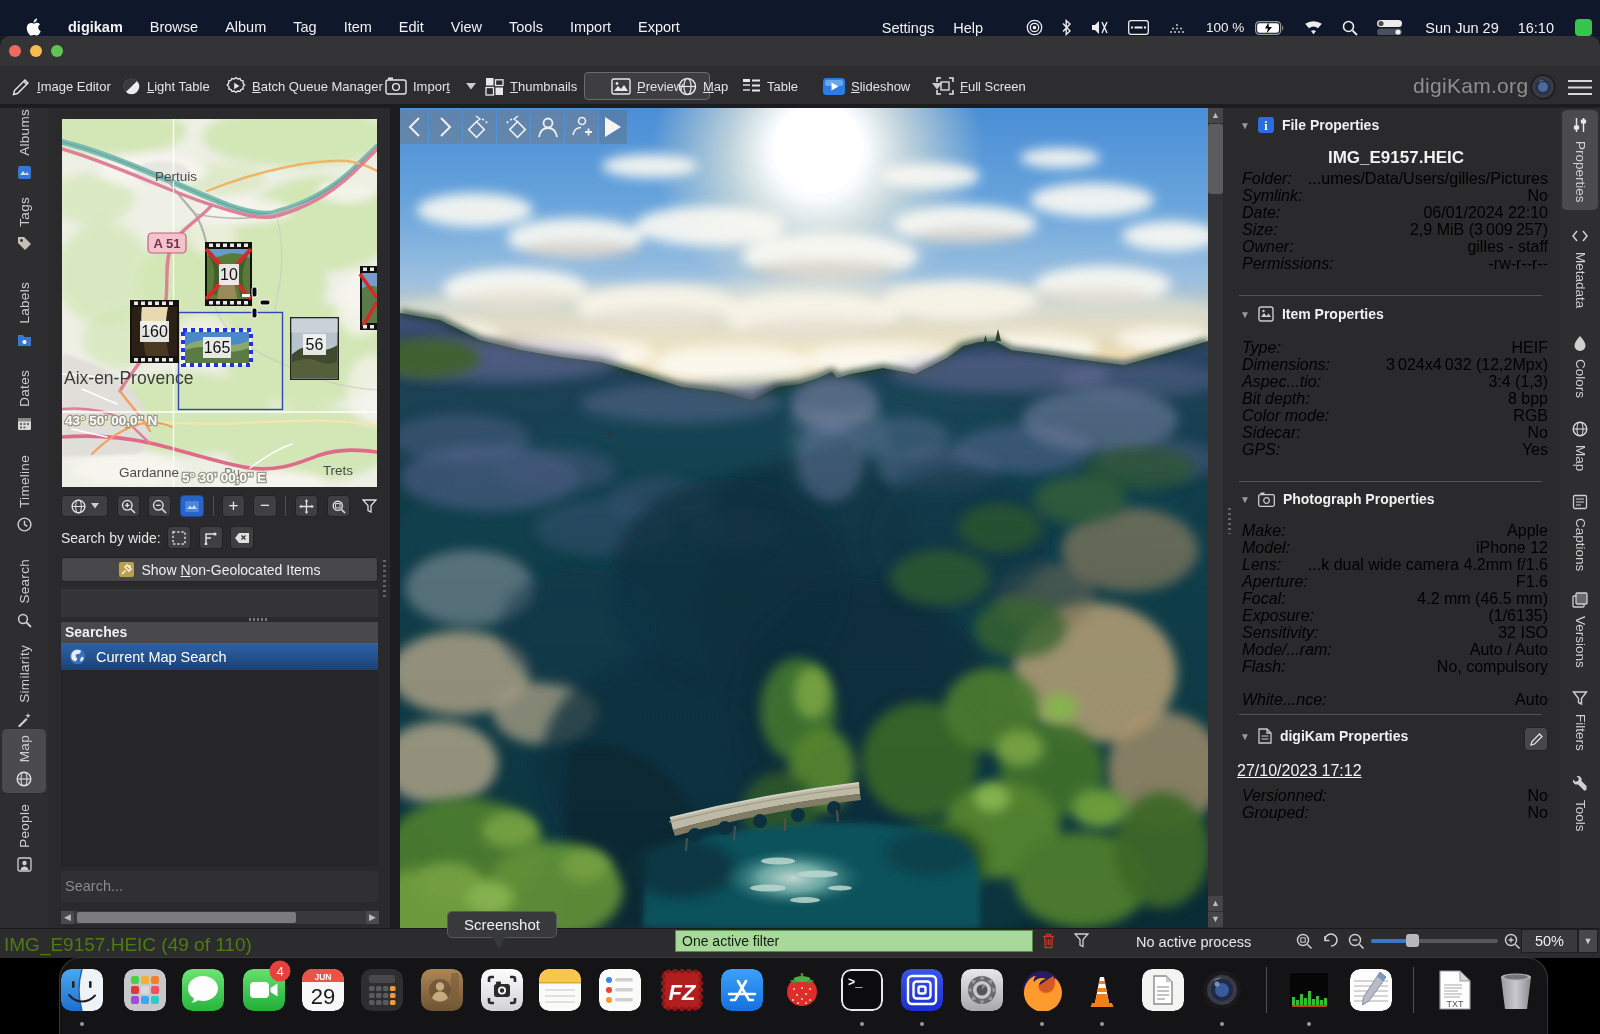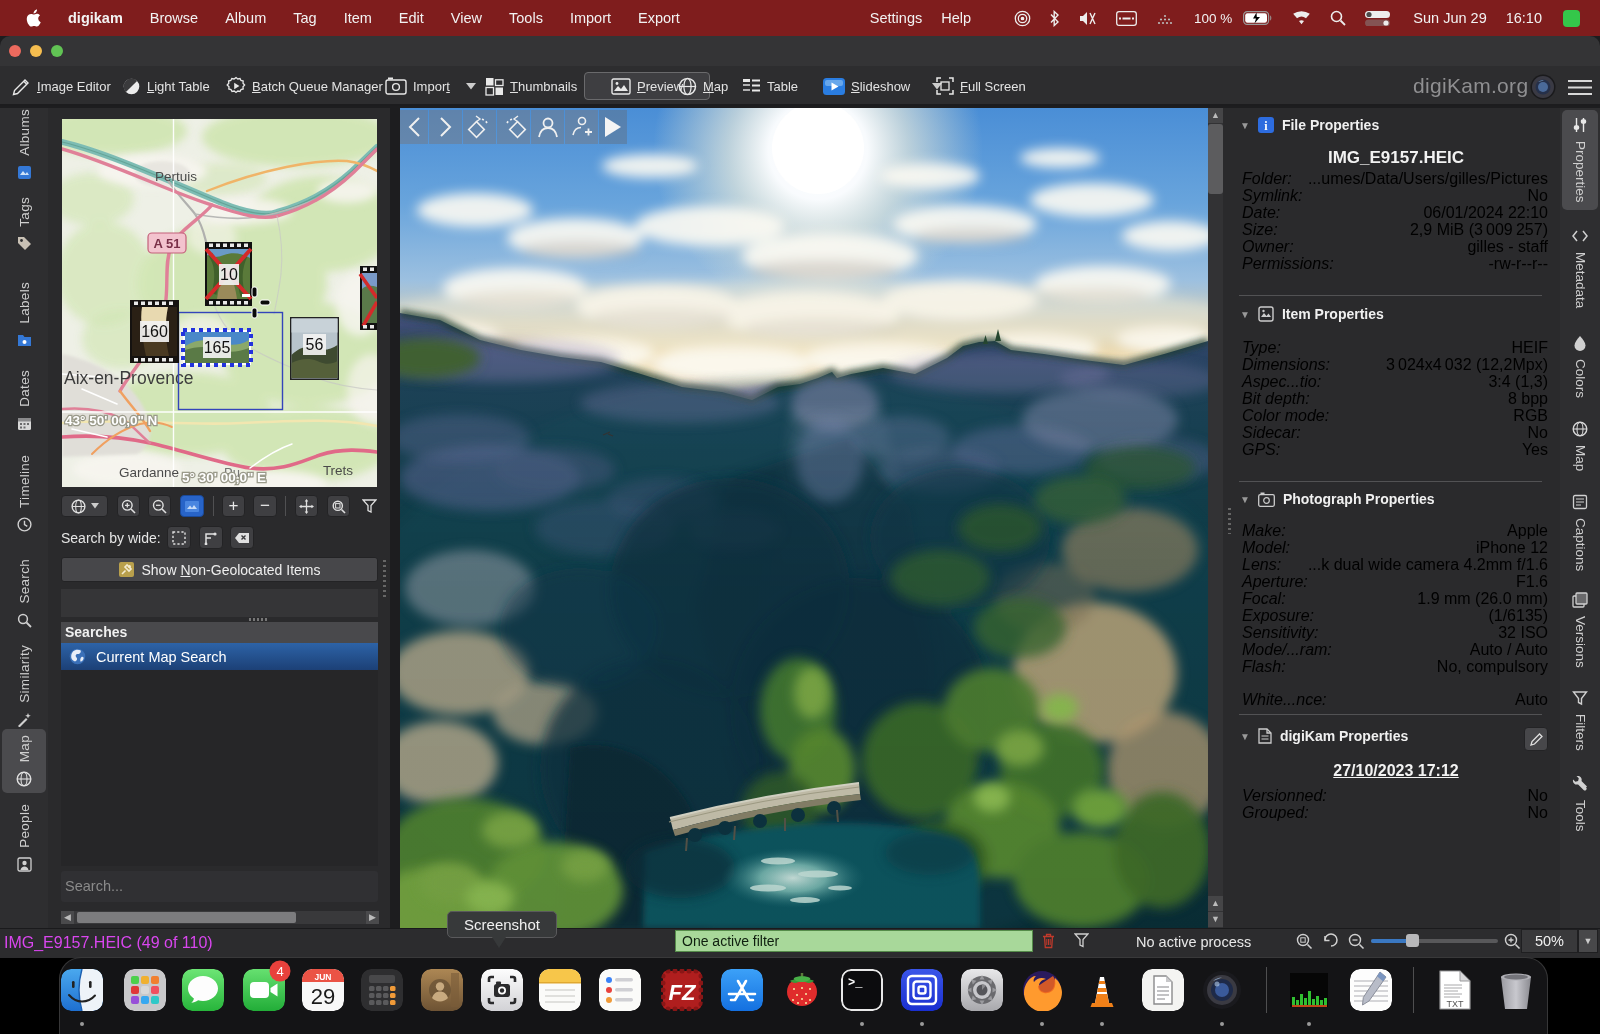--- a/index.html
+++ b/index.html
@@ -1,21 +1,21 @@
 <!DOCTYPE html>
 <html><head><meta charset="utf-8">
 <style>
 *{margin:0;padding:0;box-sizing:border-box}
 html,body{width:1600px;height:1034px;background:#000;overflow:hidden;font-family:"Liberation Sans",sans-serif;-webkit-font-smoothing:antialiased}
 .abs{position:absolute}
 #stage{position:relative;width:1600px;height:1034px;background:#000}
 
-#menubar{position:absolute;left:0;top:0;width:1600px;height:36px;background:#7f1d1d;color:#f2f2f2;font-size:14.5px;display:flex;align-items:center}
+#menubar{position:absolute;left:0;top:0;width:1600px;height:36px;background:#0f172a;color:#f2f2f2;font-size:14.5px;display:flex;align-items:flex-end}
 #menubar .l{display:flex;align-items:center;gap:27px;padding-left:26px}
-#menubar .r{margin-left:auto;display:flex;align-items:center;gap:19px;padding-right:20px}
+#menubar .r{margin-left:auto;display:flex;align-items:center;gap:19px;padding-right:8px}
 #menubar .b{font-weight:bold}
 
 #titlebar{position:absolute;left:0;top:36px;width:1600px;height:30px;background:#343436;border-radius:10px 10px 0 0}
 .tl{position:absolute;top:45px;width:12px;height:12px;border-radius:50%}
 #toolbar{position:absolute;left:0;top:66px;width:1600px;height:40px;background:#2d2d2f;border-bottom:2px solid #1c1c1e}
 .tbtn{position:absolute;top:72px;height:28px;display:flex;align-items:center;gap:6px;color:#e3e3e3;font-size:13px;white-space:nowrap}
 .tbtn svg{flex:0 0 auto}
 .tbsel{border:1px solid #6a6a6c;background:#3e3e41;border-radius:4px;padding:0 26px}
 
 #ltabs{position:absolute;left:0;top:108px;width:48px;height:820px;background:#2e2e30}
@@ -904,21 +904,21 @@
 <div class="krow" style="top:556px">
       <span class="k">Lens:</span>
       <span>...k dual wide camera 4.2mm f/1.6</span>
     </div>
 <div class="krow" style="top:573px">
       <span class="k">Aperture:</span>
       <span>F1.6</span>
     </div>
 <div class="krow" style="top:590px">
       <span class="k">Focal:</span>
-      <span>1.9 mm (26.0 mm)</span>
+      <span>4.2 mm (46.5 mm)</span>
     </div>
 <div class="krow" style="top:607px">
       <span class="k">Exposure:</span>
       <span>(1/6135)</span>
     </div>
 <div class="krow" style="top:624px">
       <span class="k">Sensitivity:</span>
       <span>32 ISO</span>
     </div>
 <div class="krow" style="top:641px">
@@ -941,32 +941,32 @@
         <path d="M9 1v4h4" fill="none" stroke="#ccc" stroke-width="1.3"></path>
         <path d="M3.5 8h7M3.5 11h7" stroke="#ccc"></path>
       </svg>
       <span>digiKam Properties</span>
     </div>
 <div class="abs" style="left:1524px;top:727px;width:24px;height:24px;background:#47474a;border:1px solid #232325;border-radius:4px;display:flex;align-items:center;justify-content:center">
       <svg width="13" height="13" viewBox="0 0 13 13">
         <path d="M1 12l1-3.5L9.5 1 12 3.5 4.5 11z" fill="none" stroke="#e0e0e0" stroke-width="1.3"></path>
       </svg>
     </div>
-<div class="abs" style="left:1237px;top:762px;width:318px;text-align:center;font-size:16px;font-weight:bold;color:#f2f2f2"><u>27/10/2023 17:12</u></div>
+<div class="abs" style="left:1237px;top:762px;width:318px;text-align:left;font-size:16px;font-weight:normal;color:#f2f2f2"><u>27/10/2023 17:12</u></div>
 <div class="krow" style="top:787px">
       <span class="k">Versionned:</span>
       <span>No</span>
     </div>
 <div class="krow" style="top:804px">
       <span class="k">Grouped:</span>
       <span>No</span>
     </div>
 
 <div id="statusbar"></div>
-<div class="abs" style="left:4px;top:934px;font-size:16px;color:#d946ef">IMG_E9157.HEIC (49 of 110)</div>
+<div class="abs" style="left:4px;top:934px;font-size:19px;color:#4d7c0f">IMG_E9157.HEIC (49 of 110)</div>
 <div class="abs" style="left:447px;top:911px;width:110px;height:27px;background:#37393a;border:1px solid #5a5a5c;border-radius:5px;color:#f0f0f0;font-size:15px;text-align:center;line-height:26px">Screenshot</div>
 <div class="abs" style="left:492px;top:937px;width:14px;height:11px;background:#37393a;clip-path:polygon(0 0,100% 0,50% 100%)"></div>
 <div class="abs" style="left:675px;top:930px;width:358px;height:22px;background:#a8d89a;border:1px solid #558c4a;color:#0f1f0f;font-size:14px;line-height:20px;padding-left:6px">One active filter</div>
 <svg class="abs" style="left:1042px;top:933px" width="13" height="16" viewBox="0 0 13 16">
       <g fill="none" stroke="#c0392b" stroke-width="1.3">
         <path d="M1 3.5h11M4.5 3V1.5h4V3M2.5 3.5l.8 11h6.4l.8-11"></path>
         <path d="M4.8 6v6M6.5 6v6M8.2 6v6" stroke-width="1"></path>
       </g>
     </svg>
 <svg class="abs" style="left:1074px;top:933px" width="15" height="15" viewBox="0 0 15 15">

